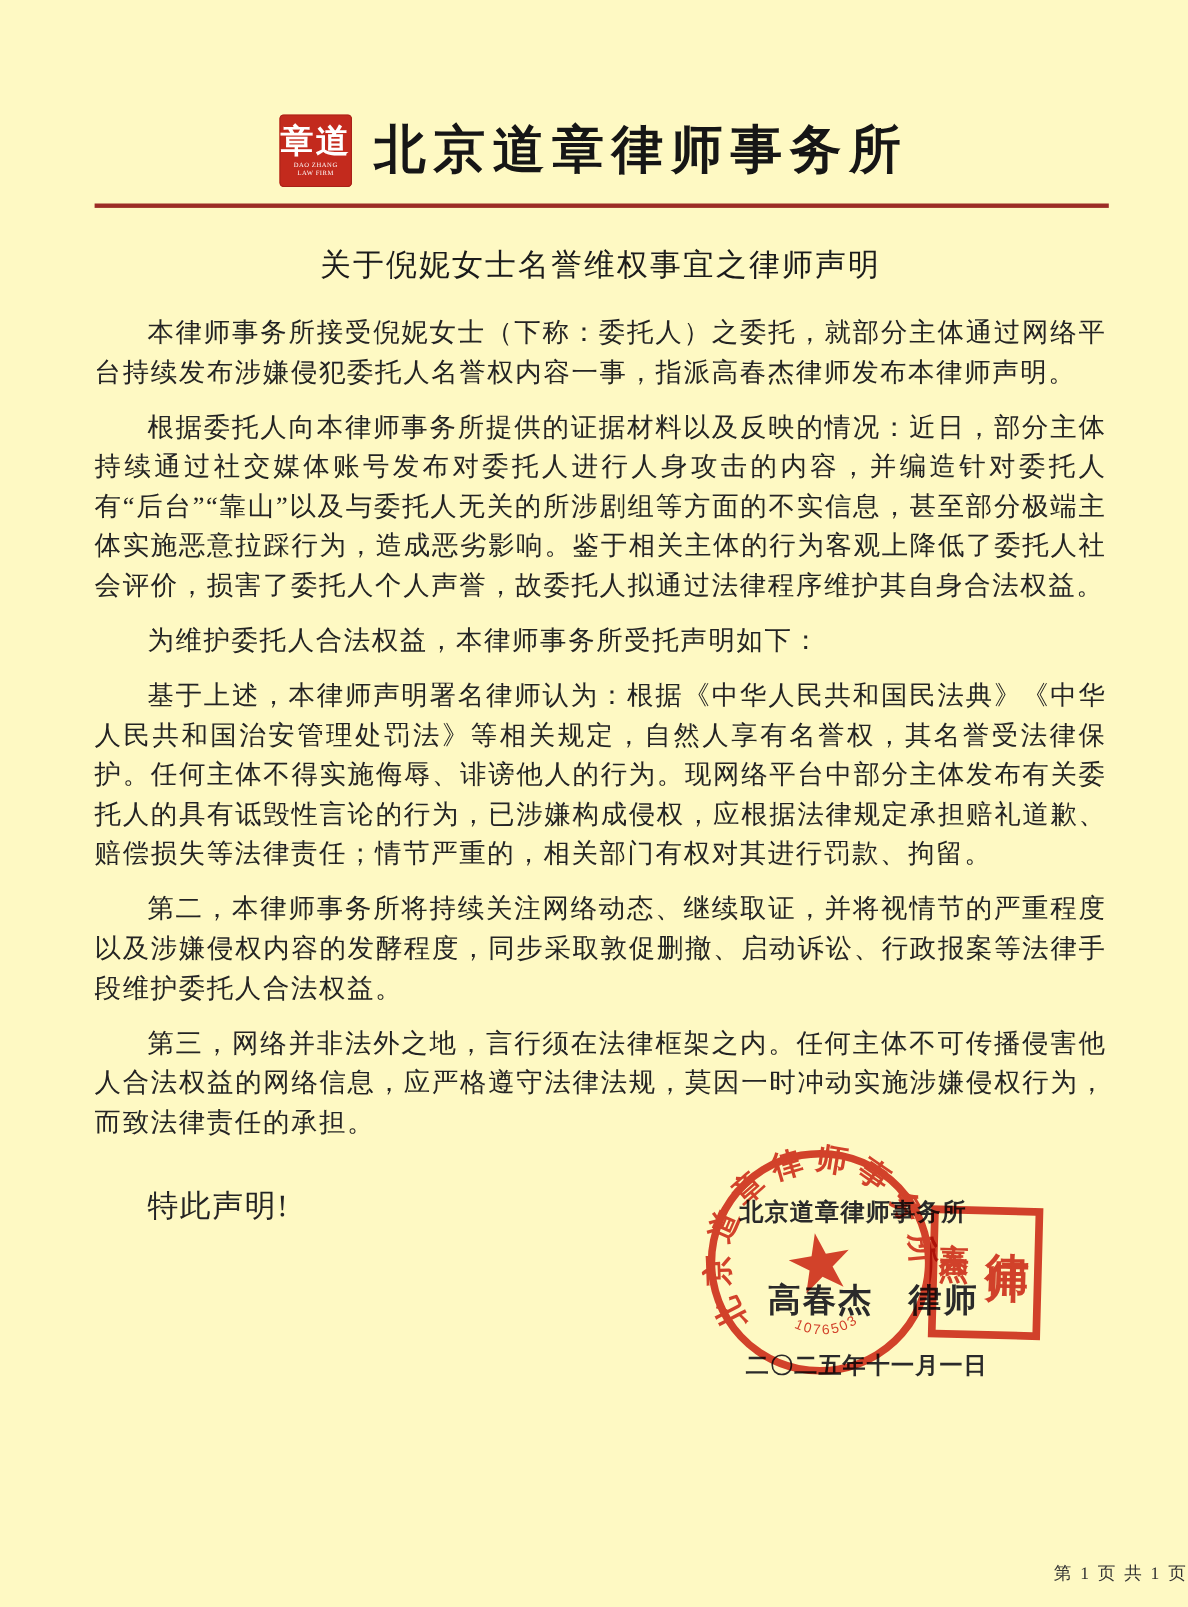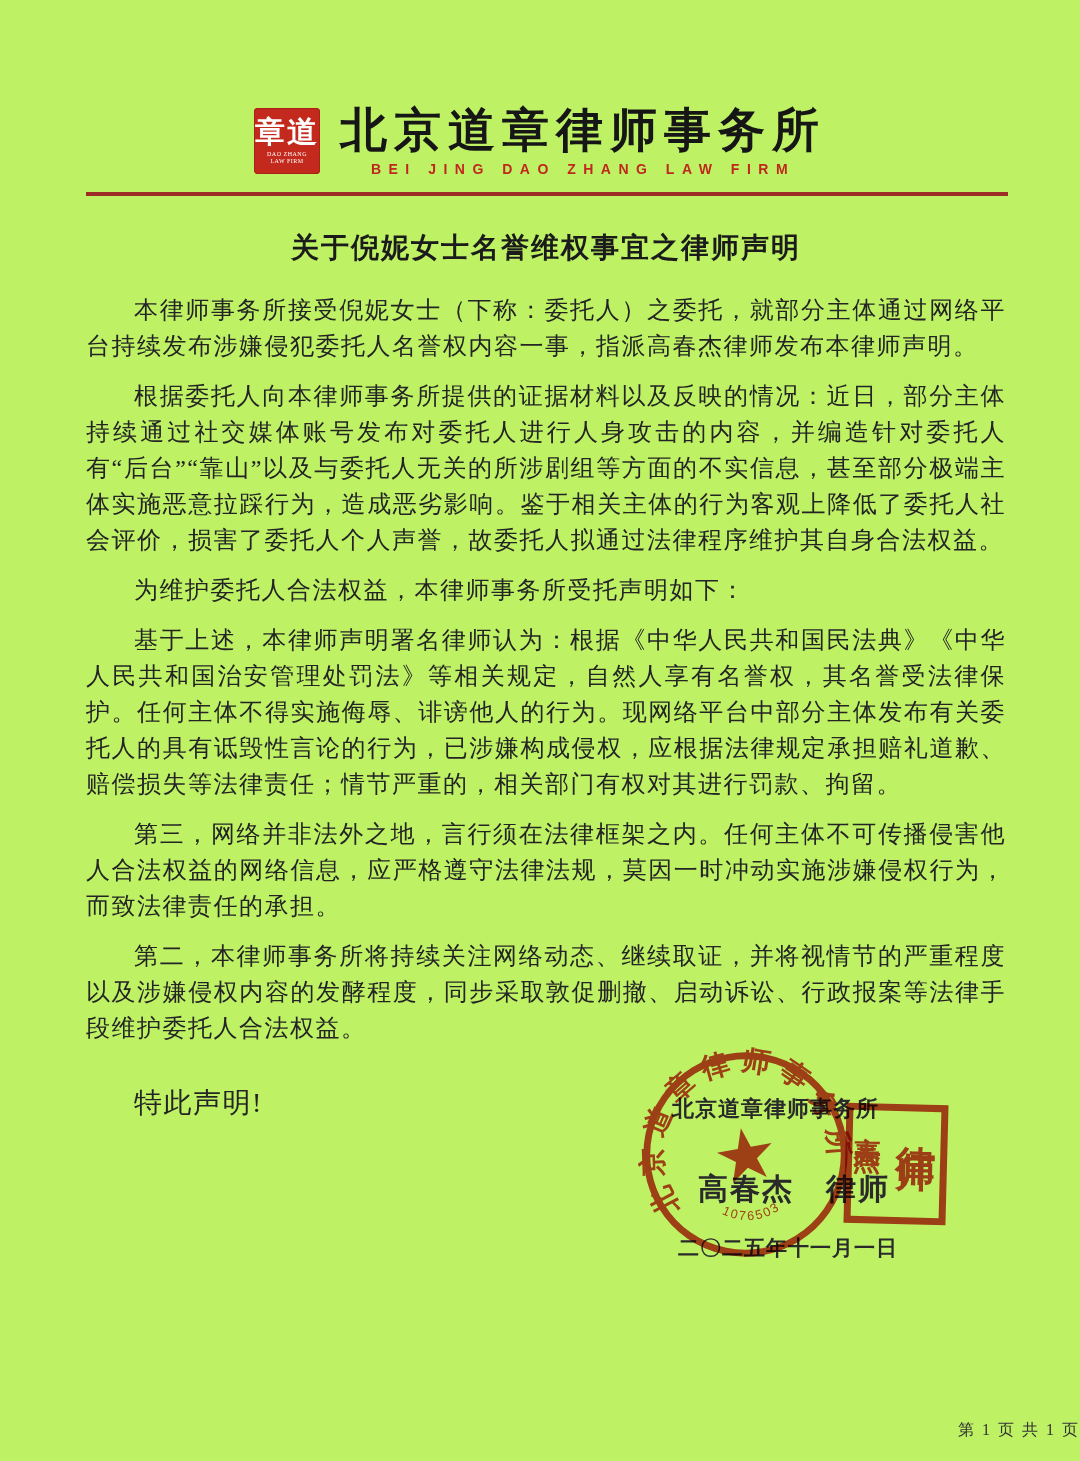--- a/index.html
+++ b/index.html
@@ -1,38 +1,38 @@
 <!DOCTYPE html>
 <html><head>
 <meta charset="utf-8">
 <style>
   html,body{margin:0;padding:0;background:#e9e7e2;}
   .page{
     width:1080px;height:1461px;margin:0 auto;position:relative;
-    background:#bef264;overflow:hidden;
+    background:#fef9c3;overflow:hidden;
     font-family:"Liberation Serif","DejaVu Serif",serif;color:#222;
   }
   
   .letterhead{padding-top:104px;}
   .logo-row{display:flex;justify-content:center;align-items:center;gap:20px;}
   .logo-badge{
     width:66px;height:66px;background:#c32a1d;color:#fff;border-radius:4px;
     display:flex;flex-direction:column;align-items:center;justify-content:center;
     box-shadow:0 0 0 1px #a82218 inset;
   }
   .logo-chars{font-size:30px;font-weight:700;letter-spacing:2px;line-height:32px;}
   .logo-caption{font-size:6px;letter-spacing:.5px;line-height:7px;margin-top:3px;text-align:center;}
   .firm-block{display:flex;flex-direction:column;align-items:center;}
   .firm-cn{font-size:47px;font-weight:700;letter-spacing:7px;color:#161616;line-height:52px;}
   .firm-en{margin-top:5px;font-size:14px;color:#c0281e;letter-spacing:7.5px;font-weight:700;
            font-family:"Liberation Sans","DejaVu Sans",sans-serif;}
   .red-rule{height:4px;background:#9c2d26;margin:15px 72px 0 86px;}
   
   .doc-main{padding:0 74px 0 86px;}
-  .doc-title{font-size:28px;text-align:center;margin:33px 0 25px;letter-spacing:2px;font-weight:700;color:#1b1b1b;}
+  .doc-title{font-size:28px;text-align:center;margin:33px 0 25px;letter-spacing:2px;font-weight:400;color:#1b1b1b;}
   .body-par{
     font-size:24px;line-height:36px;margin:0 0 14px;text-indent:2em;
     text-align:justify;letter-spacing:1.5px;color:#242424;
   }
   
   .closing-row{position:relative;height:232px;margin-top:4px;}
   .closing-text{position:absolute;left:0;top:24px;font-size:28px;letter-spacing:1.5px;padding-left:48px;color:#242424;}
   .sig-line{position:absolute;font-weight:700;color:#2a2a2a;white-space:nowrap;}
   .sig-firm{left:586px;top:34px;font-size:22px;letter-spacing:1px;}
   .sig-lawyer{left:612px;top:109px;font-size:30px;letter-spacing:2px;}
@@ -65,35 +65,34 @@
     <div class="logo-row">
       <div class="logo-badge">
         <div class="logo-chars">章道</div>
         <div class="logo-caption">
           <div>DAO ZHANG</div>
           <div>LAW FIRM</div>
         </div>
       </div>
       <div class="firm-block">
         <div class="firm-cn">北京道章律师事务所</div>
-        <div class="firm-en">BEI JING DAO ZHANG LAW FIRM</div>
       </div>
     </div>
     <div class="red-rule"></div>
   </header>
 
   <main class="doc-main">
     <h1 class="doc-title">关于倪妮女士名誉维权事宜之律师声明</h1>
 
     <p class="body-par">本律师事务所接受倪妮女士（下称：委托人）之委托，就部分主体通过网络平台持续发布涉嫌侵犯委托人名誉权内容一事，指派高春杰律师发布本律师声明。</p>
     <p class="body-par">根据委托人向本律师事务所提供的证据材料以及反映的情况：近日，部分主体持续通过社交媒体账号发布对委托人进行人身攻击的内容，并编造针对委托人有“后台”“靠山”以及与委托人无关的所涉剧组等方面的不实信息，甚至部分极端主体实施恶意拉踩行为，造成恶劣影响。鉴于相关主体的行为客观上降低了委托人社会评价，损害了委托人个人声誉，故委托人拟通过法律程序维护其自身合法权益。</p>
     <p class="body-par">为维护委托人合法权益，本律师事务所受托声明如下：</p>
     <p class="body-par">基于上述，本律师声明署名律师认为：根据《中华人民共和国民法典》《中华人民共和国治安管理处罚法》等相关规定，自然人享有名誉权，其名誉受法律保护。任何主体不得实施侮辱、诽谤他人的行为。现网络平台中部分主体发布有关委托人的具有诋毁性言论的行为，已涉嫌构成侵权，应根据法律规定承担赔礼道歉、赔偿损失等法律责任；情节严重的，相关部门有权对其进行罚款、拘留。</p>
+    <p class="body-par">第二，本律师事务所将持续关注网络动态、继续取证，并将视情节的严重程度以及涉嫌侵权内容的发酵程度，同步采取敦促删撤、启动诉讼、行政报案等法律手段维护委托人合法权益。</p>
     <p class="body-par">第三，网络并非法外之地，言行须在法律框架之内。任何主体不可传播侵害他人合法权益的网络信息，应严格遵守法律法规，莫因一时冲动实施涉嫌侵权行为，而致法律责任的承担。</p>
-    <p class="body-par">第二，本律师事务所将持续关注网络动态、继续取证，并将视情节的严重程度以及涉嫌侵权内容的发酵程度，同步采取敦促删撤、启动诉讼、行政报案等法律手段维护委托人合法权益。</p>
 
     <div class="closing-row">
       <div class="closing-text">特此声明!</div>
 
       <div class="sig-line sig-firm">北京道章律师事务所</div>
       <div class="sig-line sig-lawyer">高春杰　律师</div>
       <div class="sig-line sig-date">二〇二五年十一月一日</div>
 
       <svg class="round-seal" viewBox="0 0 220 220">
         <circle cx="110" cy="110" r="101" fill="none" stroke="#cf3326" stroke-width="7"></circle>

